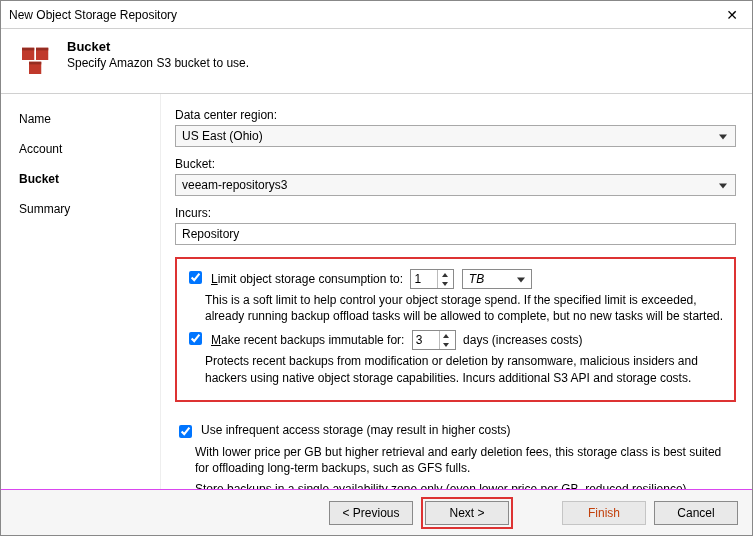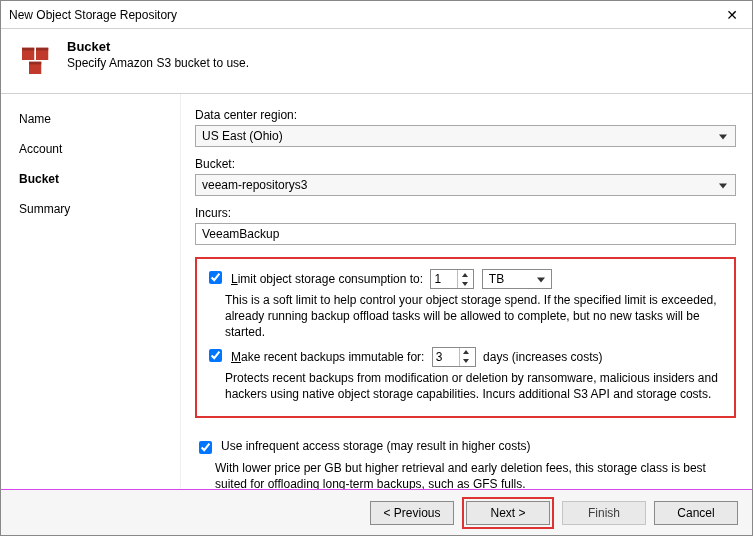--- a/index.html
+++ b/index.html
@@ -38,21 +38,21 @@
     border-bottom: 1px solid #d0d0d0;
   }
   .header .icon-wrap { width: 42px; height: 42px; margin-right: 10px; }
   .header .h-title { font-weight: 600; font-size: 13px; margin-bottom: 2px; }
   .header .h-sub { font-size: 12px; color: #000; }
   .body {
     display: flex;
     height: calc(100% - 28px - 64px - 46px);
   }
   .sidebar {
-    width: 180px;
+    width: 160px;
     padding: 10px 0 0 14px;
     border-right: 1px solid #eee;
   }
   .sidebar-item {
     padding: 8px 4px;
     cursor: pointer;
   }
   .sidebar-item.active { font-weight: 600; }
   .main {
     flex: 1;
@@ -88,21 +88,21 @@
     min-width: 82px;
     border: 1px solid #8a8a8a;
     background: #e9e9e9;
     padding: 0 12px;
     font-size: 12px;
     cursor: pointer;
     display: inline-flex;
     align-items: center;
     justify-content: center;
   }
-  .btn.disabled { color: #404040; border-color: #c5c5c5; cursor: default; }
+  .btn.disabled { color: #c2410c; border-color: #c5c5c5; cursor: default; margin-left: 41px; }
   .highlight-box {
     border: 2px solid #d33;
     padding: 6px 8px 8px 8px;
     margin-top: 12px;
   }
   .chk-row {
     display: flex;
     align-items: flex-start;
     gap: 6px;
     margin-top: 4px;
@@ -150,20 +150,21 @@
   .unit-select {
     display: inline-flex;
     align-items: center;
     border: 1px solid #8a8a8a;
     height: 20px;
     width: 70px;
     padding: 0 18px 0 6px;
     font-size: 12px;
     position: relative;
     background: #fff;
+    font-style: italic;
   }
   .unit-select::after {
     content: "";
     position: absolute;
     right: 6px; top: 50%;
     transform: translateY(-30%);
     border-left: 4px solid transparent;
     border-right: 4px solid transparent;
     border-top: 5px solid #333;
   }
@@ -238,21 +239,21 @@
     </div>
 
     <div class="fld-label" style="margin-top:10px">Bucket:</div>
     <div class="select">
       <span>veeam-repositorys3</span>
     </div>
 
     <div class="fld-label" style="margin-top:10px">Incurs:</div>
     <div class="row-folder">
       <div class="textinput">
-        <span>VeeamBackup</span>
+        <span>Repository</span>
       </div>
     </div>
 
     <div class="highlight-box">
       <div class="chk-row">
         <input type="checkbox" checked="" style="">
         <span class="chk-label">
           <span class="u">L</span><span>imit object storage consumption to:</span>
           <span class="spin">
             <input type="text" value="1" style="">

